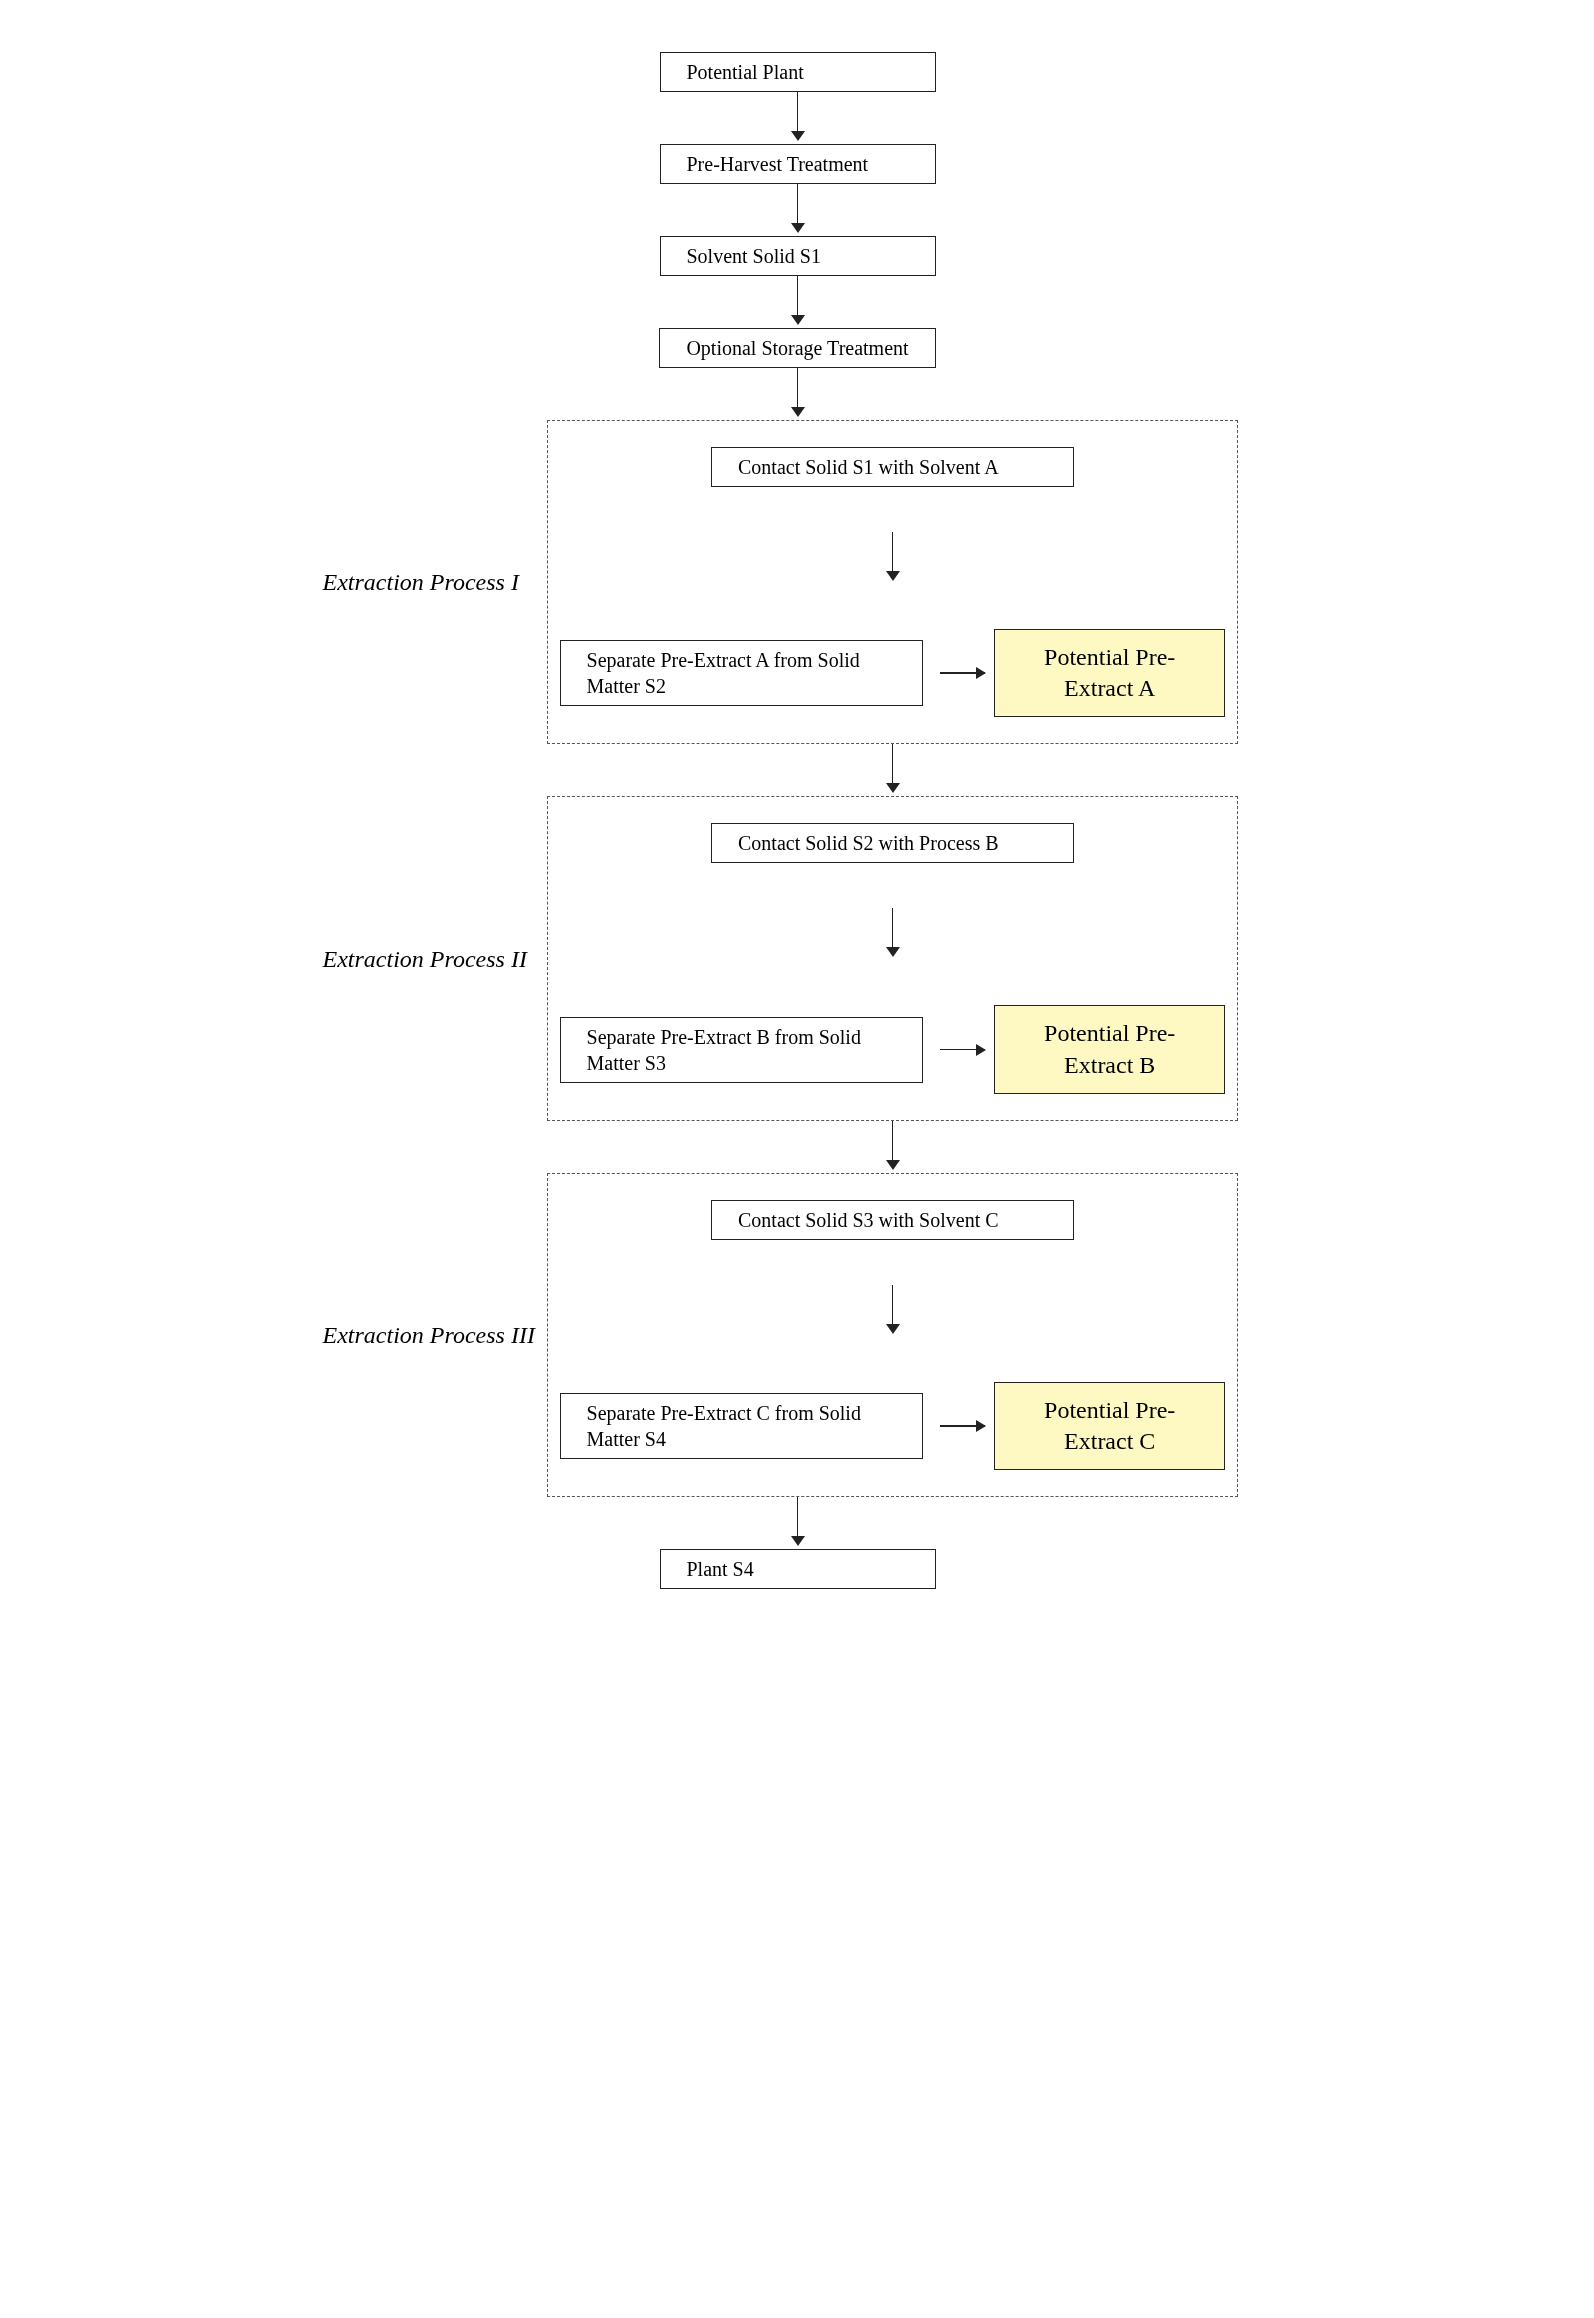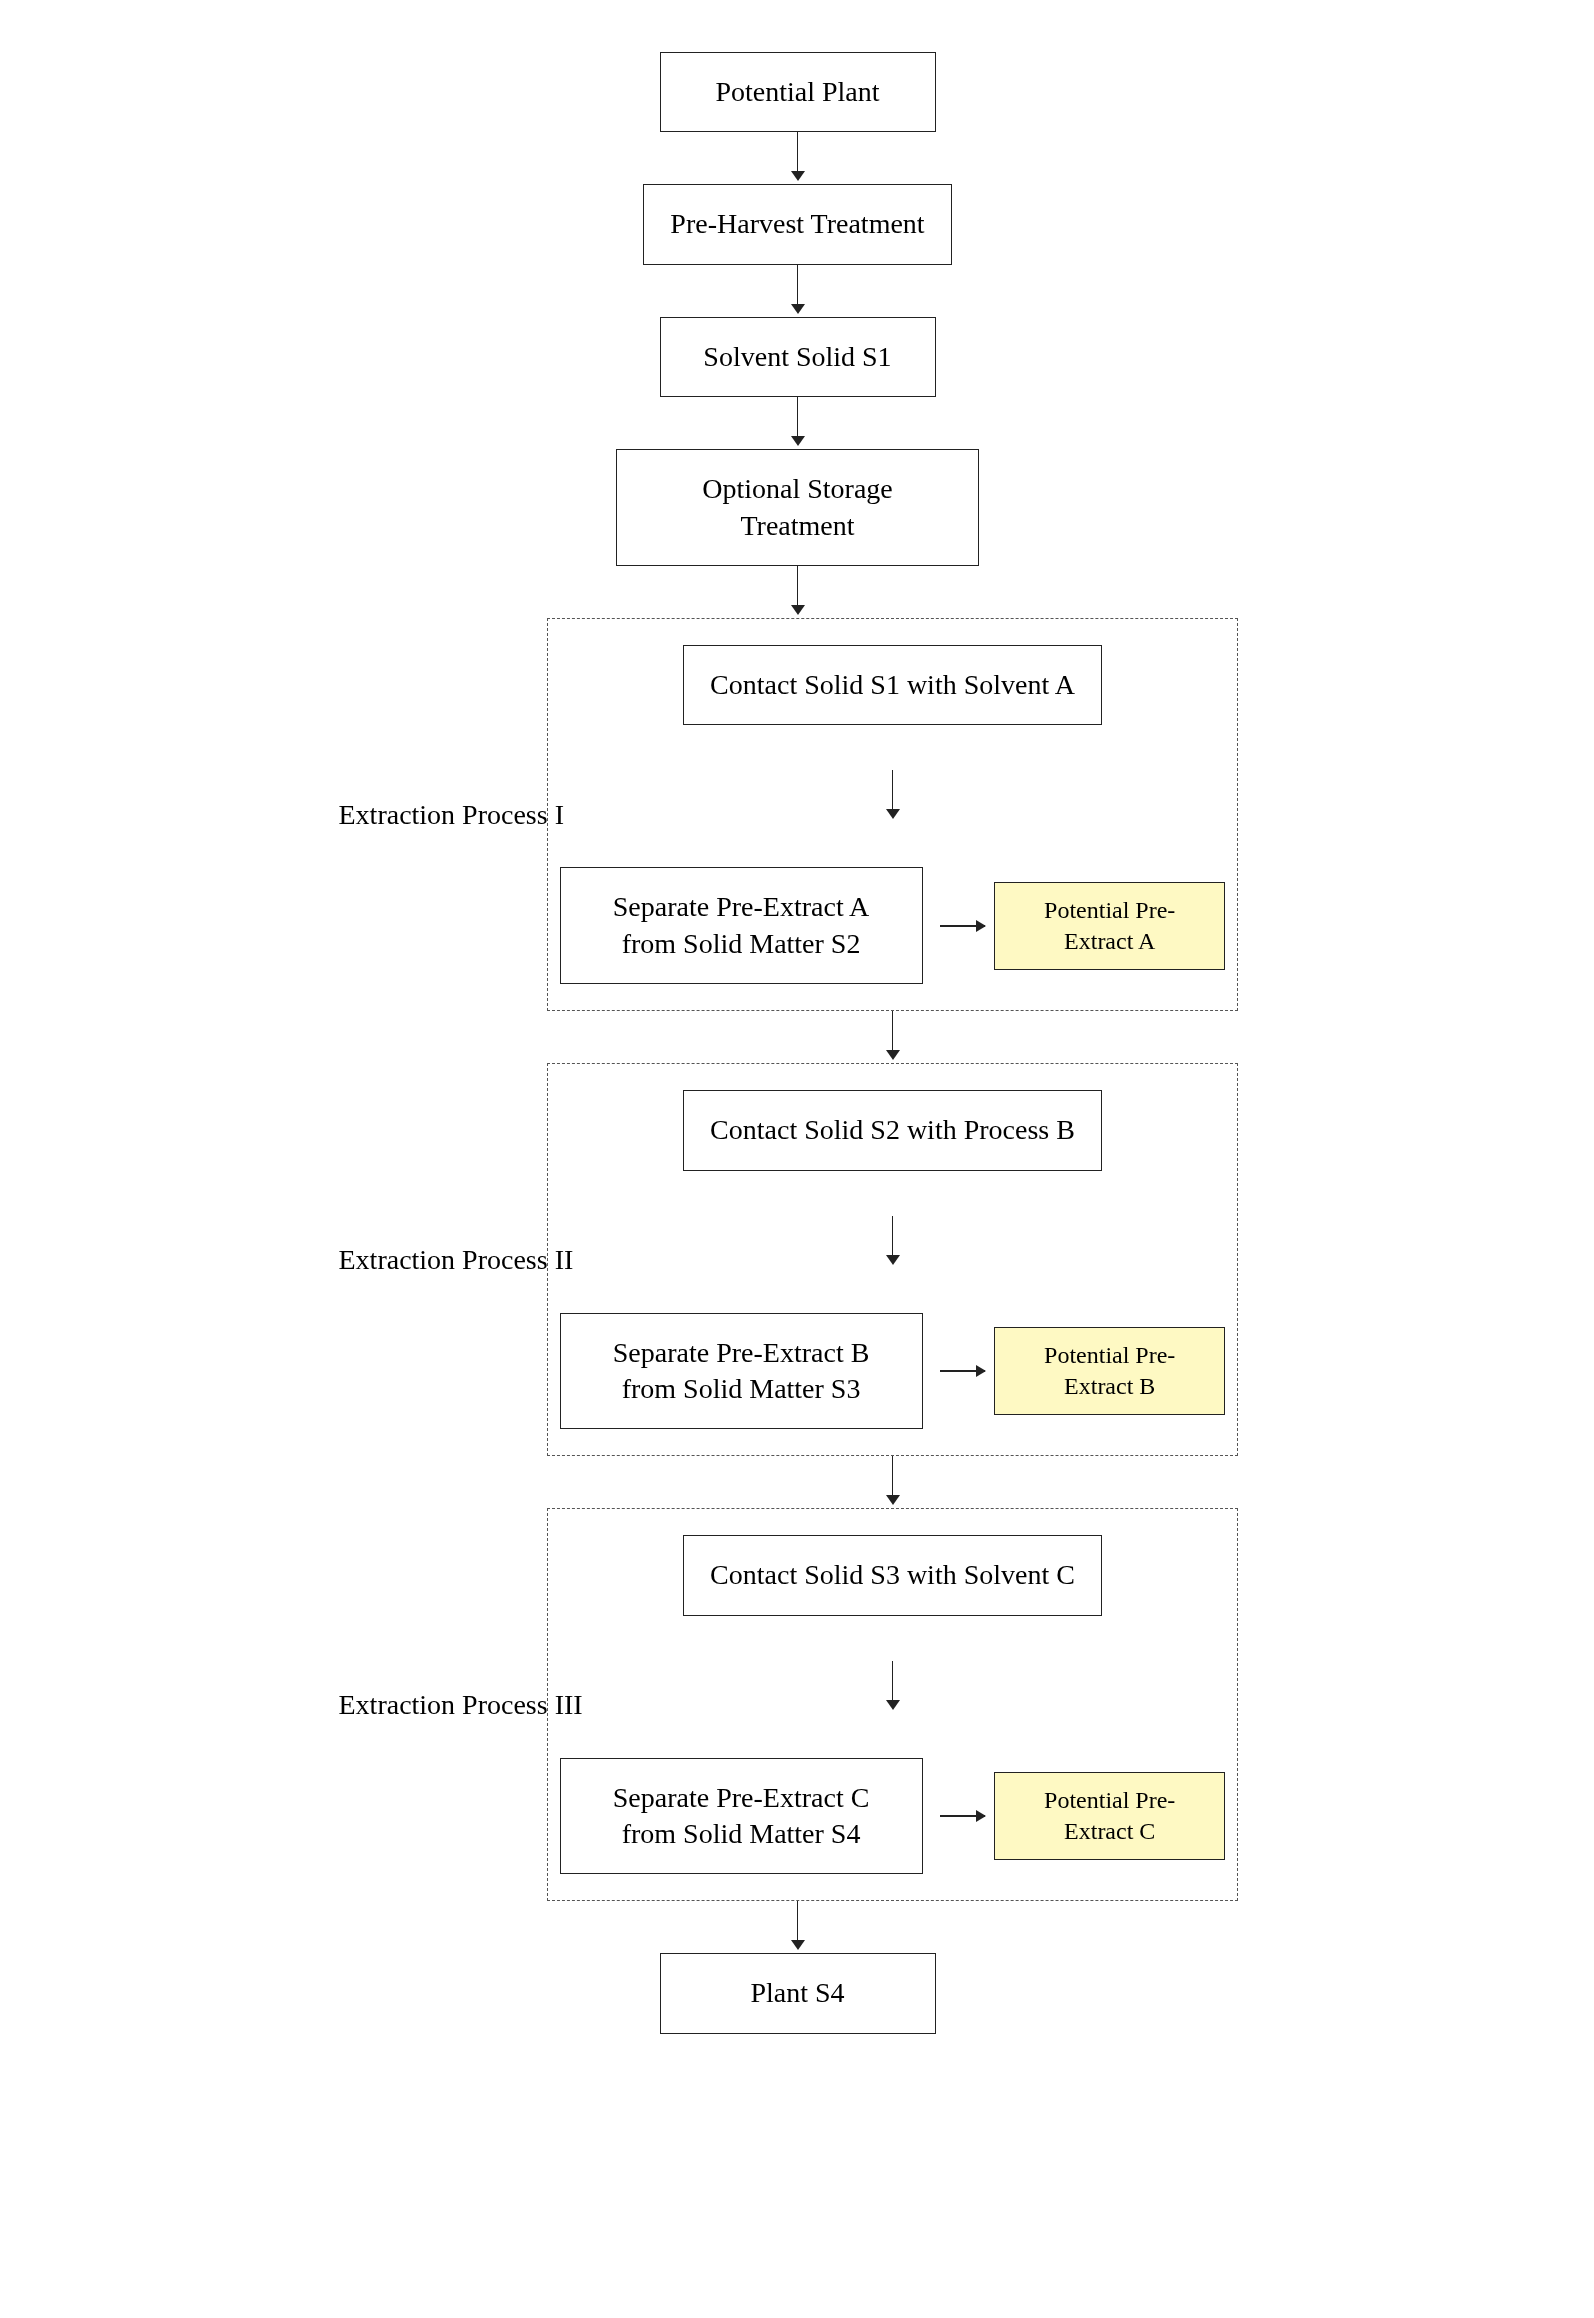--- a/index.html
+++ b/index.html
@@ -17,23 +17,23 @@
       display: flex;
       flex-direction: column;
       align-items: center;
       width: 100%;
       max-width: 1037px;
       position: relative;
     }
     .flow-box {
       border: 1.7px solid #222;
       background: #fff;
-      padding: 21px 26px;
-      text-align: center;
-      font-size: 28px;
+      padding: 6px 26px;
+      text-align: left;
+      font-size: 20px;
       min-width: 276px;
       max-width: 363px;
       line-height: 1.3;
     }
     .flow-box.wide {
       min-width: 363px;
       max-width: 449px;
     }
     .arrow-down {
       display: flex;
@@ -63,26 +63,27 @@
       padding: 26px 43px;
       display: flex;
       flex-direction: column;
       align-items: center;
       width: 691px;
       position: relative;
       margin-bottom: 0;
       gap: 45px;
     }
     .extraction-label {
-      font-size: 28px;
+      font-size: 24px;
       position: absolute;
-      left: 16px;
+      left: 0;
       top: 50%;
       transform: translateY(-50%);
       white-space: nowrap;
+      font-style: italic;
     }
     
     .row-with-side {
       display: flex;
       align-items: center;
       position: relative;
       width: 100%;
       justify-content: center;
     }
     .side-arrow {

